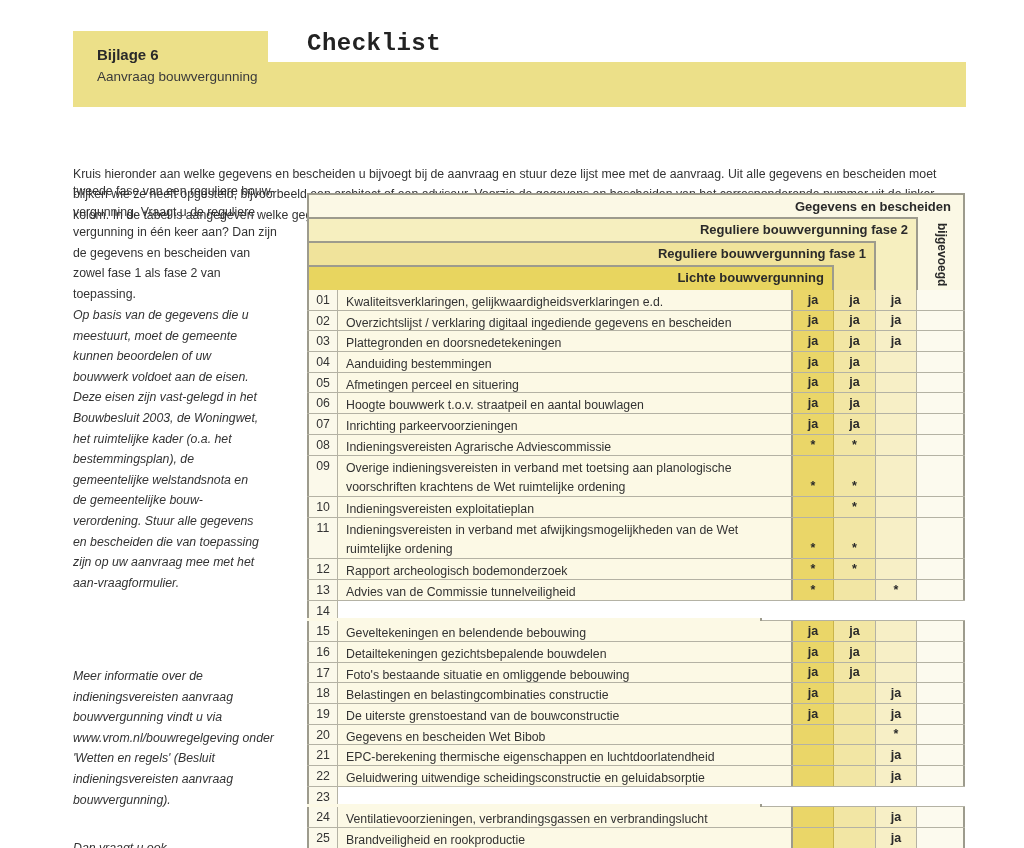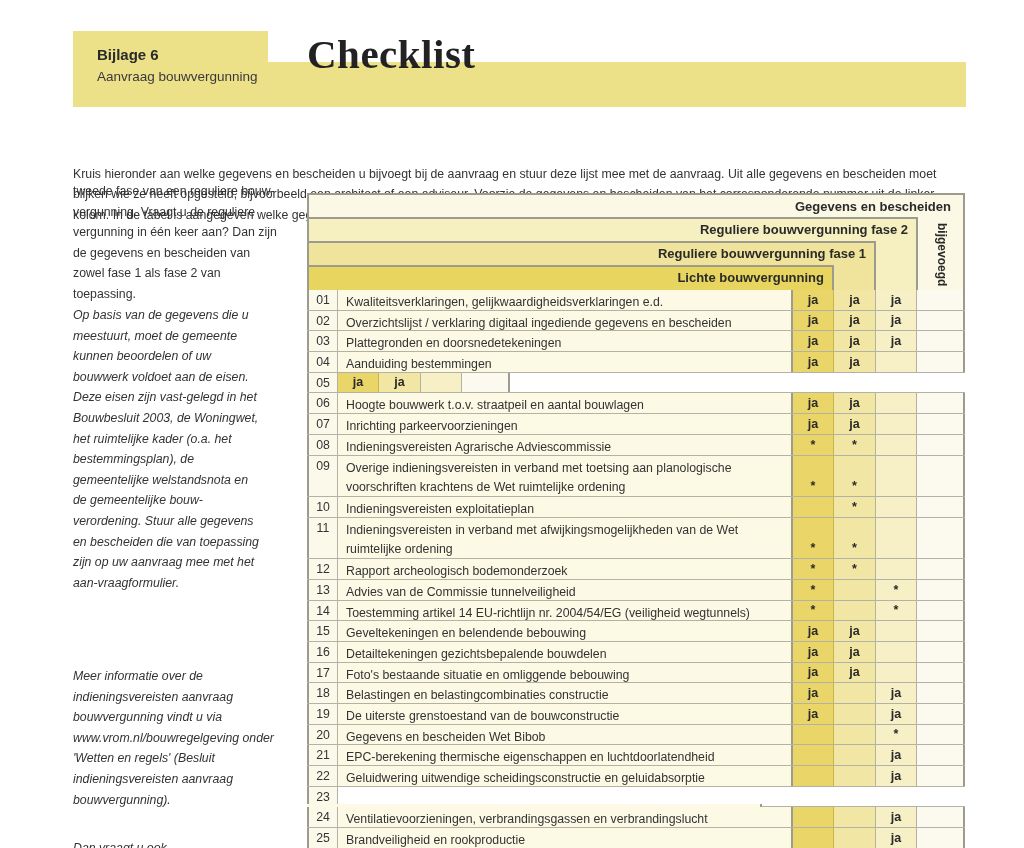--- a/index.html
+++ b/index.html
@@ -5,22 +5,22 @@
   html, body { margin:0; padding:0; }
   body {
     width:1024px; height:848px; overflow:hidden; background:#ffffff;
     position:relative; font-family:"Liberation Sans", sans-serif; color:#2b2b2b;
   }
   .hdr-left { position:absolute; left:73px; top:31px; width:195px; height:33px; background:#ece089; }
   .hdr-band { position:absolute; left:73px; top:62px; width:893px; height:45px; background:#ece089; }
   .hdr-title1 { position:absolute; left:97px; top:46px; font-size:15px; font-weight:bold; color:#2a2a2a; }
   .hdr-title2 { position:absolute; left:97px; top:69px; font-size:13.5px; color:#3a3a3a; }
   .main-title {
-    position:absolute; left:307px; top:30px; font-size:41px; font-weight:bold; color:#222;
-    letter-spacing:0.5px; font-family:Liberation Serif, serif;
+    position:absolute; left:307px; top:30px; font-size:24px; font-weight:bold; color:#222;
+    letter-spacing:0.5px; font-family:Liberation Mono, monospace;
   }
   .intro { position:absolute; left:73px; top:120px; width:895px; font-size:12.3px; line-height:20.3px; color:#333;margin-top:44px; }
   .left-col { position:absolute; left:73px; width:200px; font-size:12.3px; line-height:20.6px; color:#333; }
   .left-col.plain { top:181px; }
   .left-col.ital { font-style:italic; }
   .lc2 { top:305px; }
   .lc3 { top:666px; }
   .lc4 { top:838px; }
 
   .table-wrap { position:absolute; left:307px; top:193px; width:658px; height:660px; }
@@ -97,20 +97,21 @@
       <div class="row" style="height: 20.7px;">
         <div class="num">04</div>
         <div class="desc">Aanduiding bestemmingen</div>
         <div class="c c1">ja</div>
         <div class="c c2">ja</div>
         <div class="c c3"></div>
         <div class="c c4"></div>
       </div>
       <div class="row" style="height: 20.7px;">
         <div class="num">05</div>
+        <div class="desc">Afmetingen perceel en situering</div>
         <div class="c c1">ja</div>
         <div class="c c2">ja</div>
         <div class="c c3"></div>
         <div class="c c4"></div>
       </div>
       <div class="row" style="height: 20.7px;">
         <div class="num">06</div>
         <div class="desc">Hoogte bouwwerk t.o.v. straatpeil en aantal bouwlagen</div>
         <div class="c c1">ja</div>
         <div class="c c2">ja</div>
@@ -166,21 +167,21 @@
         <div class="c c4"></div>
       </div>
       <div class="row" style="height: 20.7px;">
         <div class="num">13</div>
         <div class="desc">Advies van de Commissie tunnelveiligheid</div>
         <div class="c c1 star">*</div>
         <div class="c c2"></div>
         <div class="c c3 star">*</div>
         <div class="c c4"></div>
       </div>
-      <div class="row" style="height: 20.7px;">
+      <div class="row" style="height: 20.7px; flex-direction: column;">
         <div class="num">14</div>
         <div class="desc">Toestemming artikel 14 EU-richtlijn nr. 2004/54/EG (veiligheid wegtunnels)</div>
         <div class="c c1 star">*</div>
         <div class="c c2"></div>
         <div class="c c3 star">*</div>
         <div class="c c4"></div>
       </div>
       <div class="row" style="height: 20.7px; justify-content: center;">
         <div class="num">15</div>
         <div class="desc">Geveltekeningen en belendende bebouwing</div>

